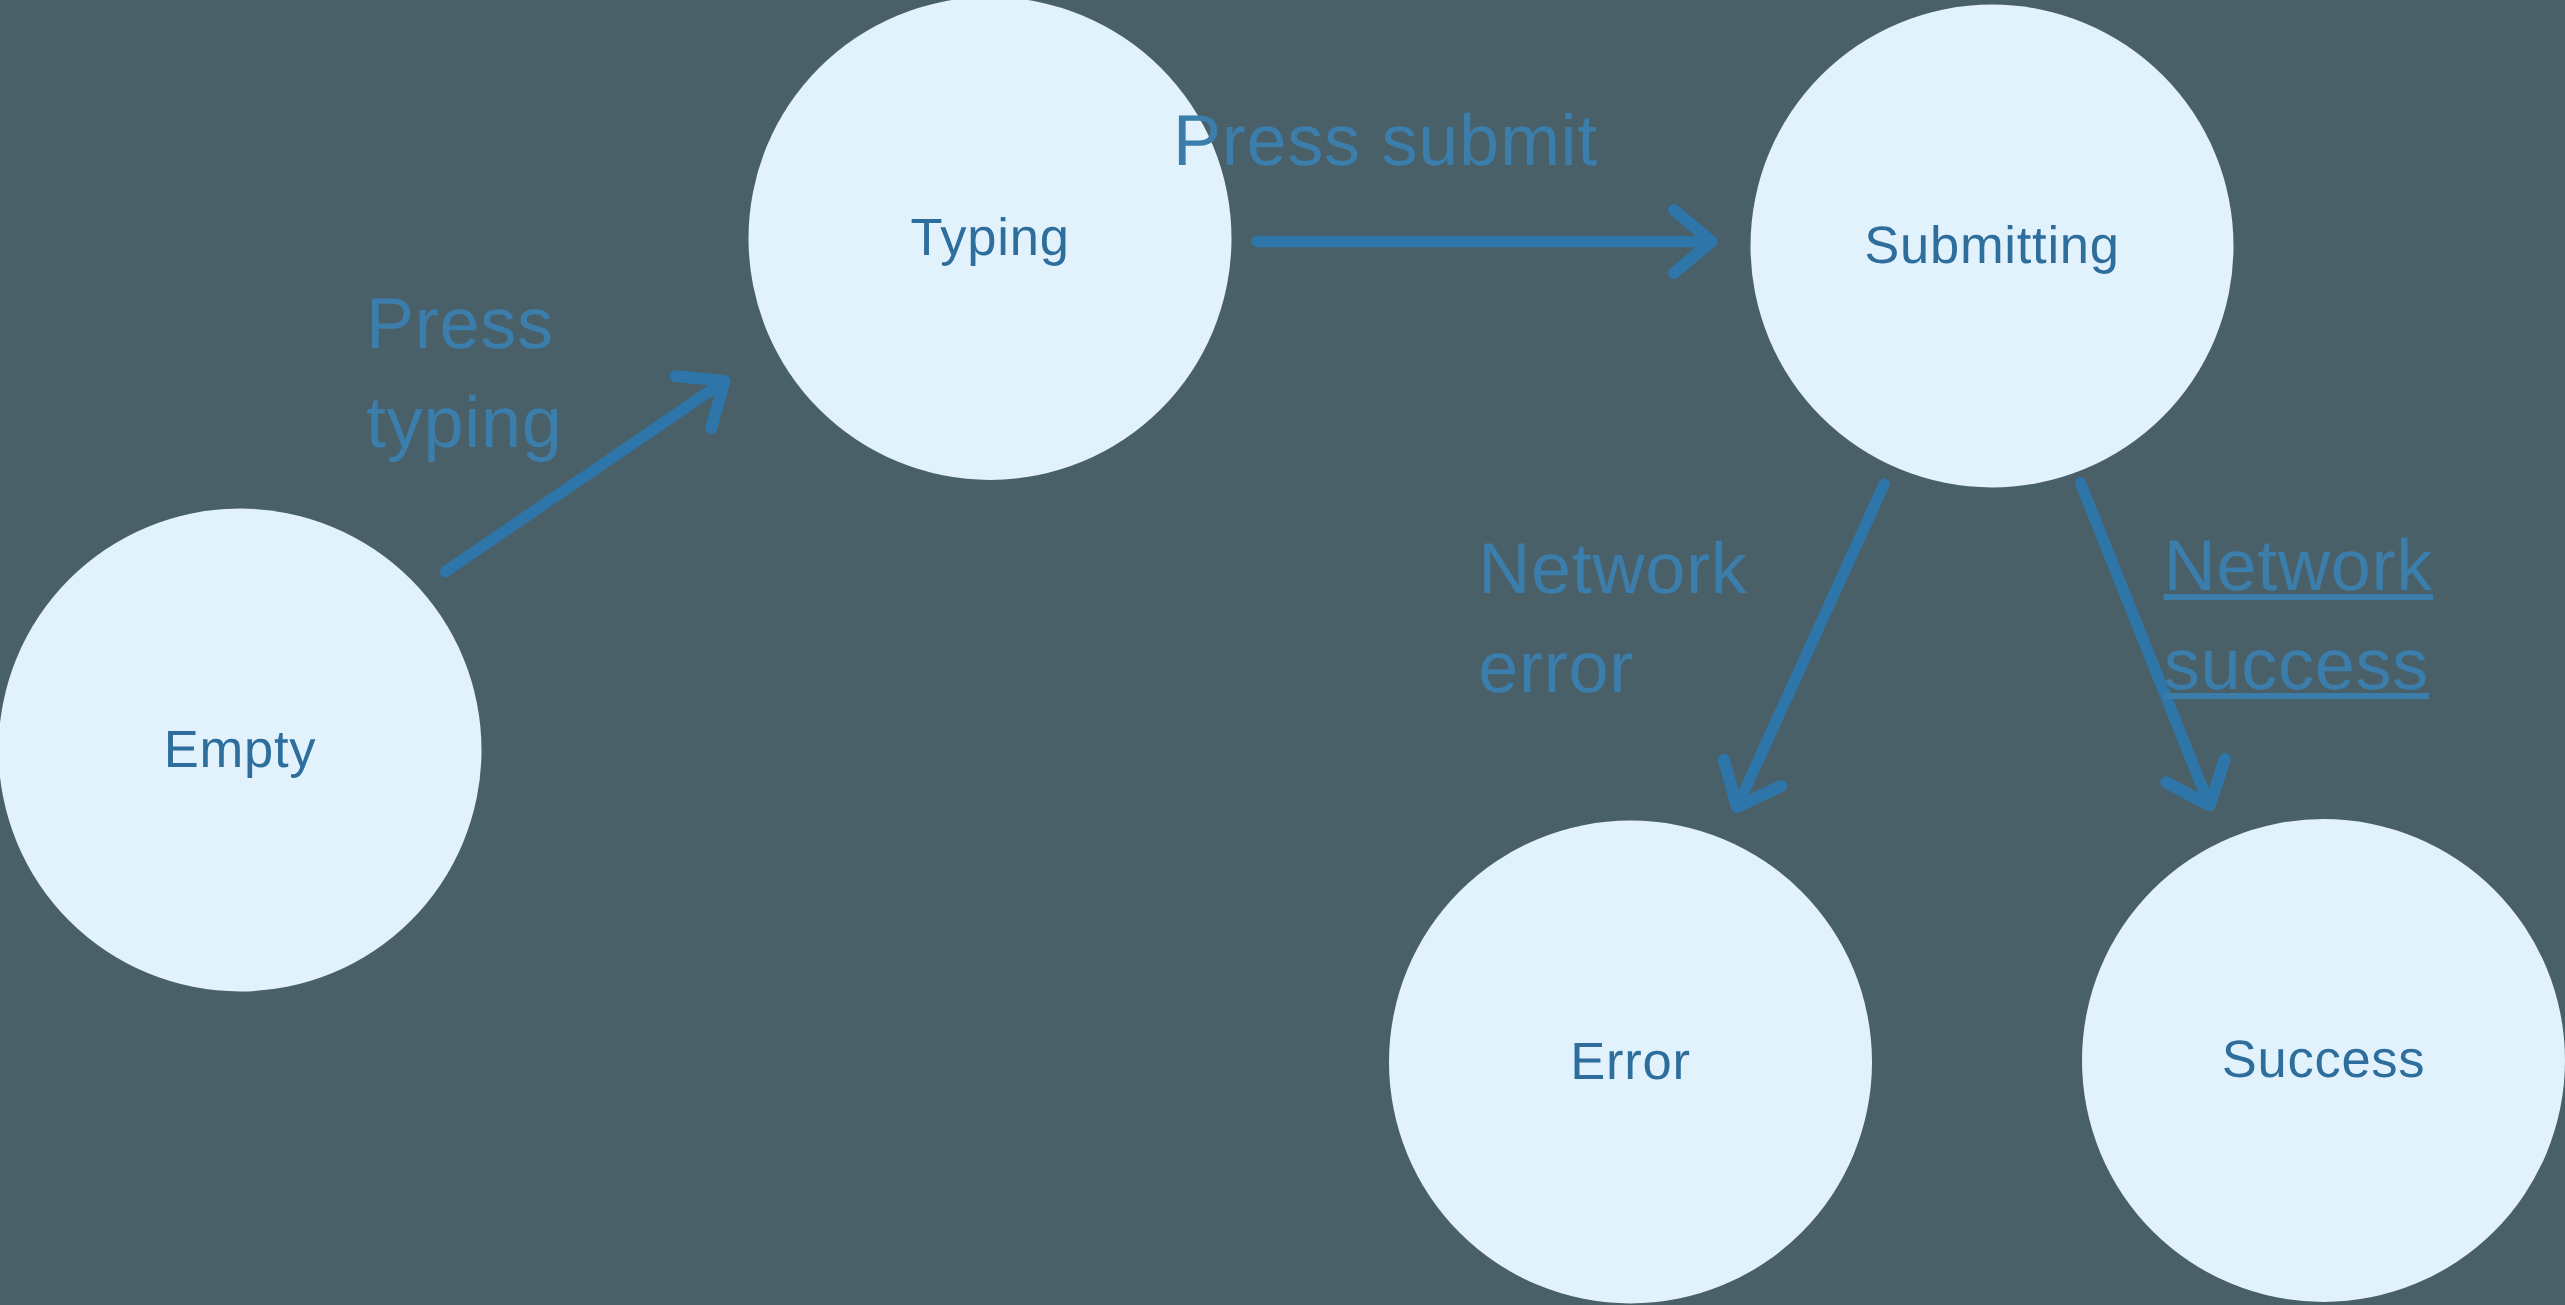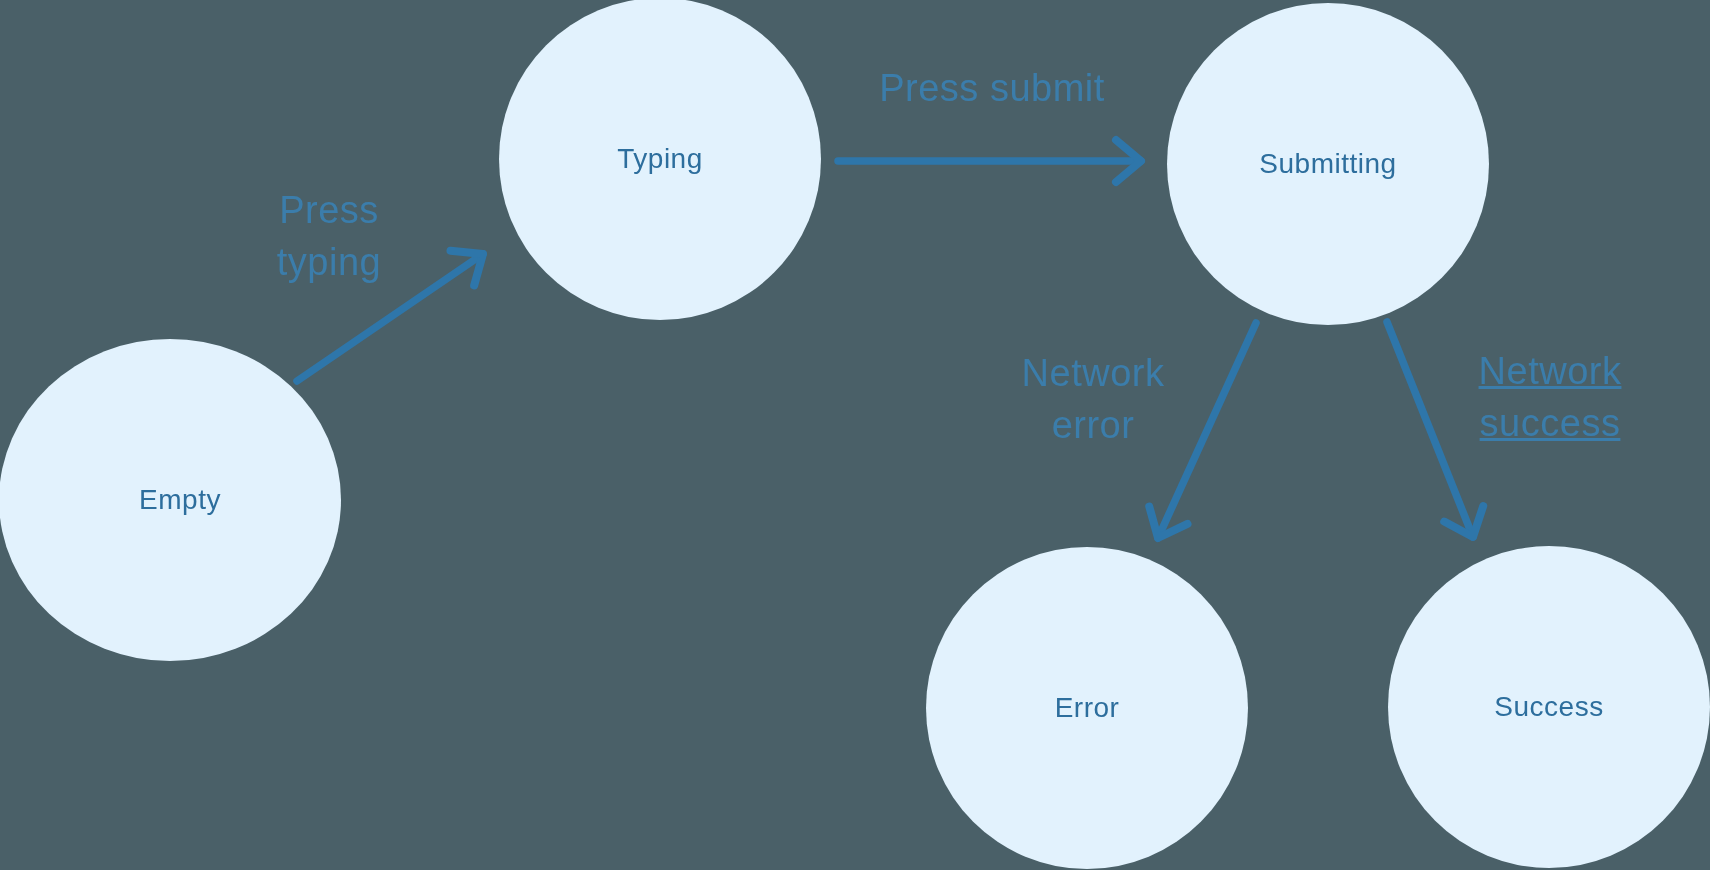--- a/index.html
+++ b/index.html
@@ -43,35 +43,35 @@
     position: absolute;
     width: 322px; height: 322px;
     border-radius: 50%;
     background: var(--node-fill);
     display: flex;
     align-items: center;
     justify-content: center;
   }
   .node-label {
     color: var(--node-text);
-    font-size: 28px;
+    font-size: 35px;
     letter-spacing: 0.5px;
     white-space: nowrap;
   }
-  .node-empty      { left: -1px;   top: 339px; padding-left: 20px; }
+  .node-empty      { left: -1px;   top: 339px; }
   .node-typing     { left: 499px;  top: -2px;  }
   .node-submitting { left: 1167px; top: 3px;   }
   .node-error      { left: 926px;  top: 547px; }
   .node-success    { left: 1388px; top: 546px; text-align: center; }
   .edge-label {
     position: absolute;
     transform: translateX(-50%);
-    text-align: center;
+    text-align: left;
     color: var(--edge-label);
-    font-size: 38px;
+    font-size: 48px;
     line-height: 1.38;
     letter-spacing: 0.5px;
   }
   .label-start-typing    { left: 329px;  top: 184px; width: 170px; }
   .label-press-submit    { left: 992px;  top: 62px;  width: 420px; }
   .label-network-error   { left: 1093px; top: 347px; width: 215px; }
   .label-network-success { left: 1550px; top: 345px; width: 215px; text-decoration: underline; }
 </style>
 </head>
 <body>

